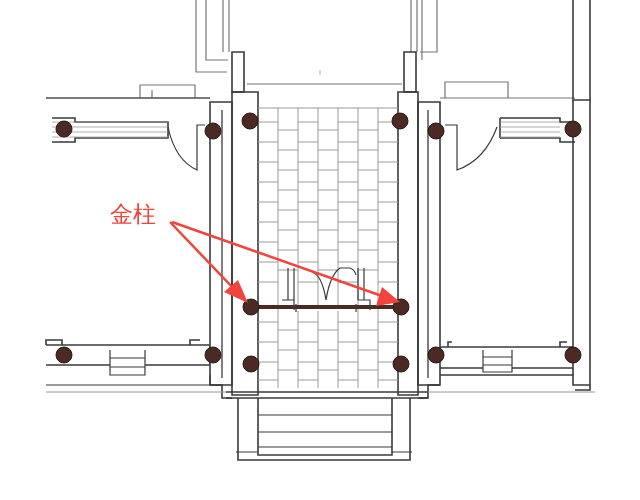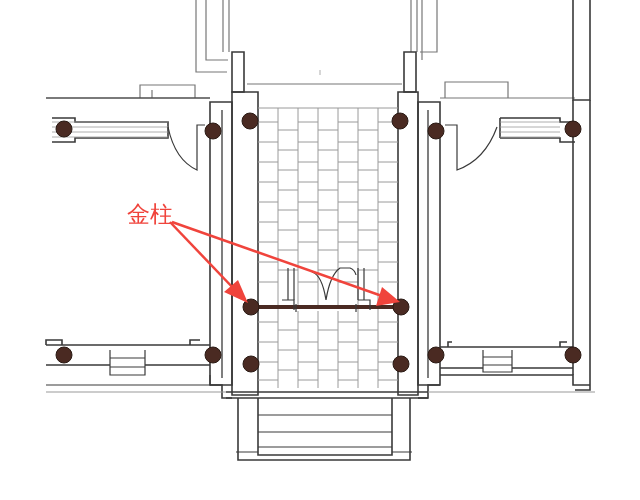--- a/index.html
+++ b/index.html
@@ -1,18 +1,18 @@
 <!DOCTYPE html>
 <html><head>
 <meta charset="utf-8">
 <style>
   html, body { margin:0; padding:0; background:#ffffff; }
   body { width:640px; height:500px; overflow:hidden; position:relative; font-family:"DejaVu Sans", sans-serif; }
   #plan { position:absolute; left:0; top:0; width:640px; height:500px; }
-  .label { position:absolute; font-family:Liberation Sans, sans-serif; font-size:23px; line-height:1; white-space:nowrap;margin-left:17px; }
+  .label { position:absolute; font-family:Liberation Sans, sans-serif; font-size:23px; line-height:1; white-space:nowrap; }
 </style>
 </head>
 <body>
 
 <svg id="plan" viewBox="0 0 640 500" xmlns="http://www.w3.org/2000/svg">
   <g fill="none" stroke="#3a3a3a" stroke-width="1.6">
 
     <g stroke="#777" stroke-width="1.2">
       <path d="M196 0 V72 H227"></path>
       <path d="M206 0 V60 H228"></path>

